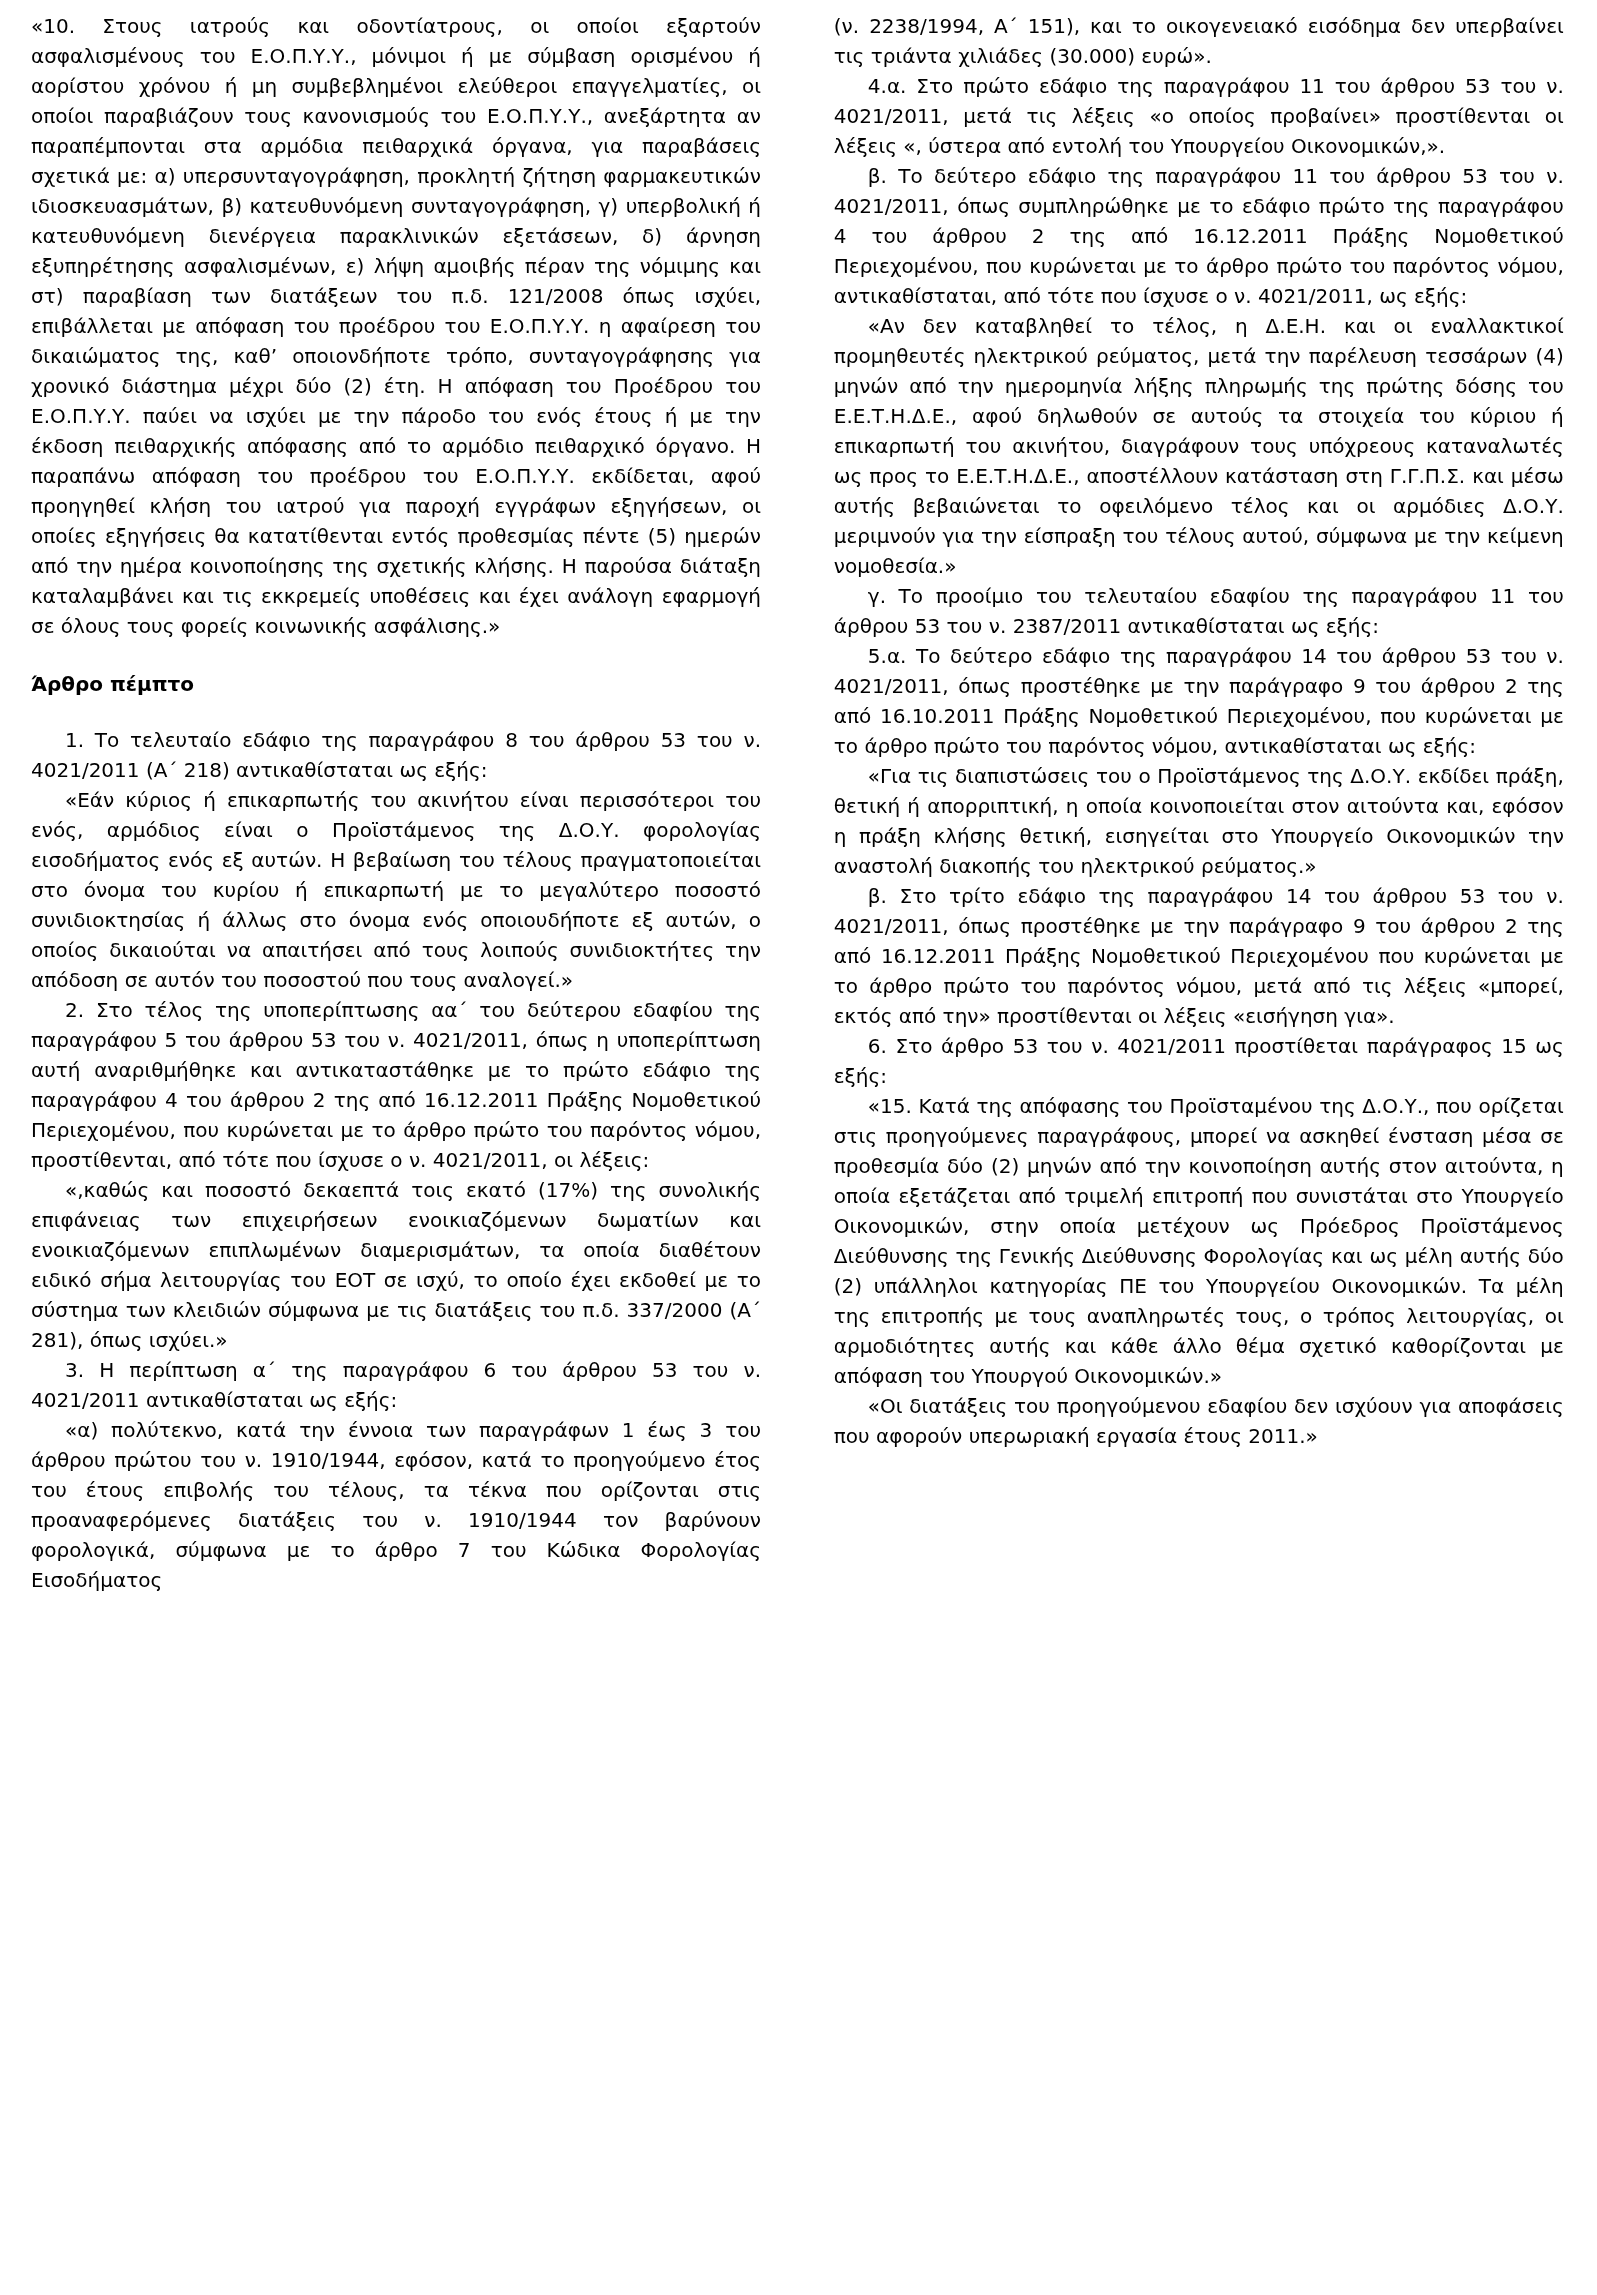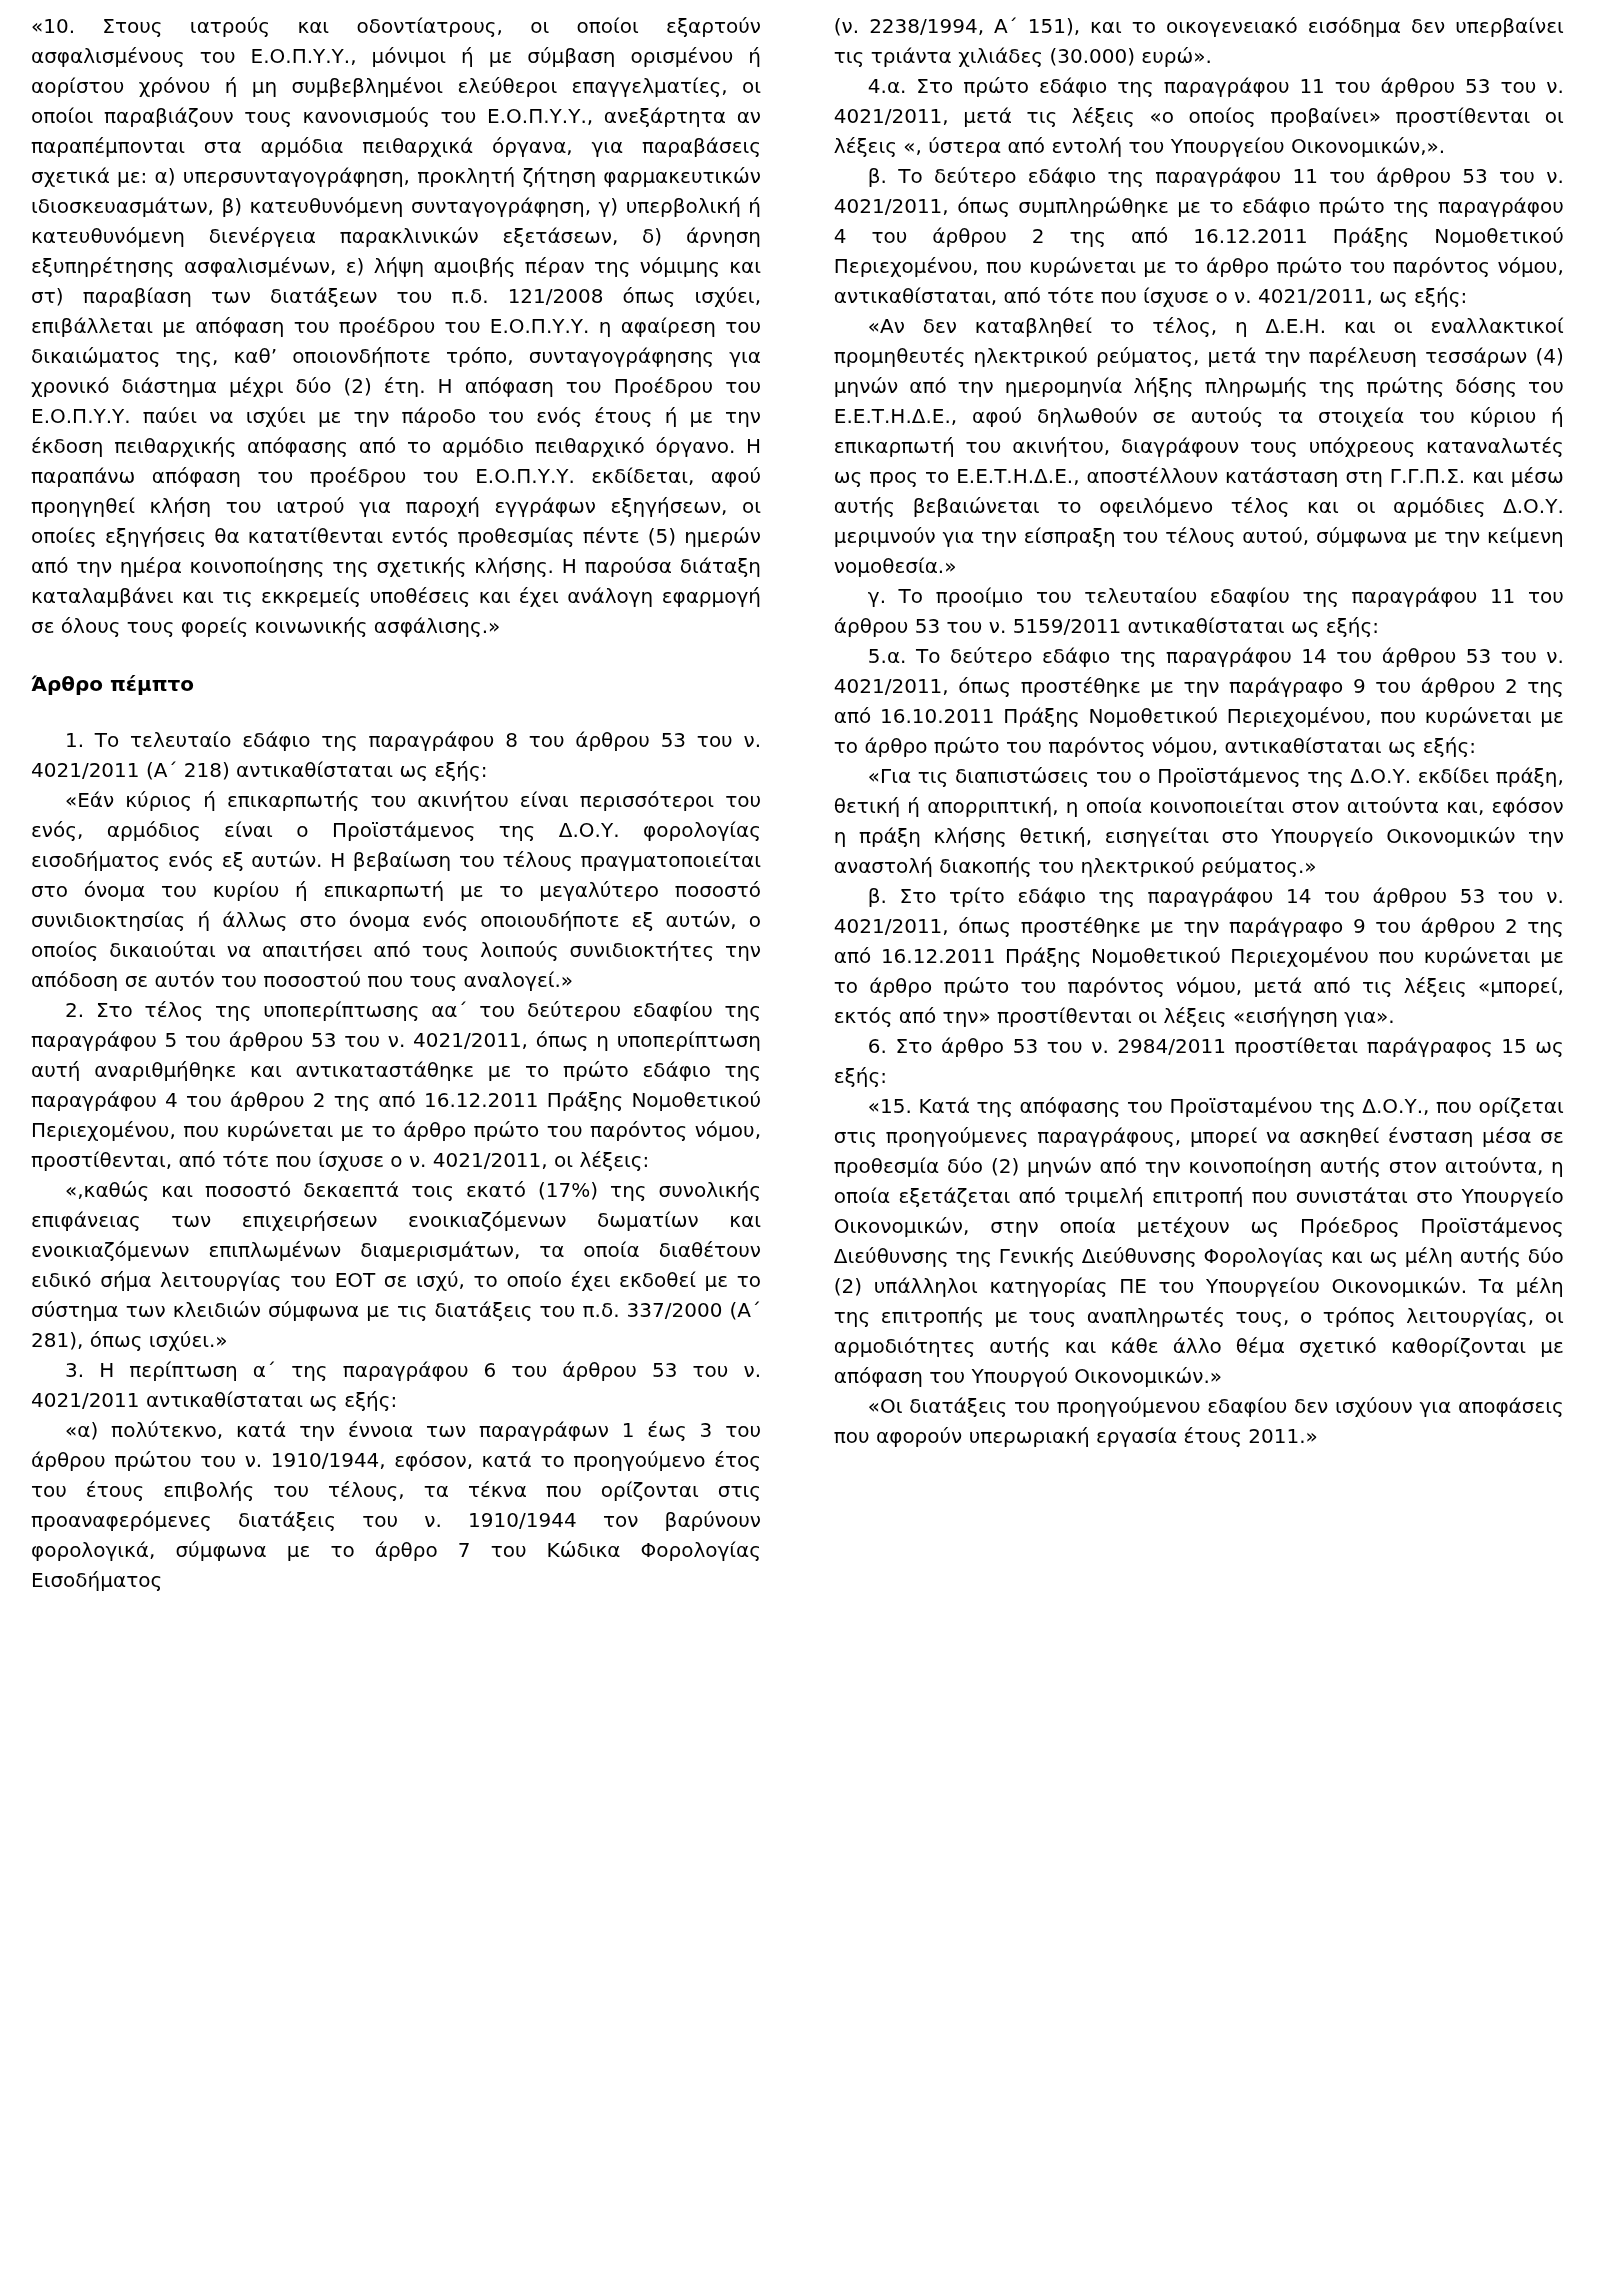--- a/index.html
+++ b/index.html
@@ -83,24 +83,24 @@
       <p class="indent">«α) πολύτεκνο, κατά την έννοια των παραγράφων 1 έως 3 του άρθρου πρώτου του ν. 1910/1944, εφόσον, κατά το προηγούμενο έτος του έτους επιβολής του τέλους, τα τέκνα που ορίζονται στις προαναφερόμενες διατάξεις του ν. 1910/1944 τον βαρύνουν φορολογικά, σύμφωνα με το άρθρο 7 του Κώδικα Φορολογίας Εισοδήματος</p>
     </div>
 
     <div class="col-divider"></div>
 
     <div class="col">
       <p class="noindent">(ν. 2238/1994, Α΄ 151), και το οικογενειακό εισόδημα δεν υπερβαίνει τις τριάντα χιλιάδες (30.000) ευρώ».</p>
       <p class="indent">4.α. Στο πρώτο εδάφιο της παραγράφου 11 του άρθρου 53 του ν. 4021/2011, μετά τις λέξεις «ο οποίος προβαίνει» προστίθενται οι λέξεις «, ύστερα από εντολή του Υπουργείου Οικονομικών,».</p>
       <p class="indent">β. Το δεύτερο εδάφιο της παραγράφου 11 του άρθρου 53 του ν. 4021/2011, όπως συμπληρώθηκε με το εδάφιο πρώτο της παραγράφου 4 του άρθρου 2 της από 16.12.2011 Πράξης Νομοθετικού Περιεχομένου, που κυρώνεται με το άρθρο πρώτο του παρόντος νόμου, αντικαθίσταται, από τότε που ίσχυσε ο ν. 4021/2011, ως εξής:</p>
       <p class="indent">«Αν δεν καταβληθεί το τέλος, η Δ.Ε.Η. και οι εναλλακτικοί προμηθευτές ηλεκτρικού ρεύματος, μετά την παρέλευση τεσσάρων (4) μηνών από την ημερομηνία λήξης πληρωμής της πρώτης δόσης του Ε.Ε.Τ.Η.Δ.Ε., αφού δηλωθούν σε αυτούς τα στοιχεία του κύριου ή επικαρπωτή του ακινήτου, διαγράφουν τους υπόχρεους καταναλωτές ως προς το Ε.Ε.Τ.Η.Δ.Ε., αποστέλλουν κατάσταση στη Γ.Γ.Π.Σ. και μέσω αυτής βεβαιώνεται το οφειλόμενο τέλος και οι αρμόδιες Δ.Ο.Υ.  μεριμνούν για την είσπραξη του τέλους αυτού, σύμφωνα με την κείμενη νομοθεσία.»</p>
-      <p class="indent">γ. Το προοίμιο του τελευταίου εδαφίου της παραγράφου 11 του άρθρου 53 του ν. 5159/2011 αντικαθίσταται ως εξής:</p>
+      <p class="indent">γ. Το προοίμιο του τελευταίου εδαφίου της παραγράφου 11 του άρθρου 53 του ν. 2387/2011 αντικαθίσταται ως εξής:</p>
       <p class="indent">5.α. Το δεύτερο εδάφιο της παραγράφου 14 του άρθρου 53 του ν. 4021/2011, όπως προστέθηκε με την παράγραφο 9 του άρθρου 2 της από 16.10.2011 Πράξης Νομοθετικού Περιεχομένου, που κυρώνεται με το άρθρο πρώτο του παρόντος νόμου, αντικαθίσταται ως εξής:</p>
       <p class="indent">«Για τις διαπιστώσεις του ο Προϊστάμενος της Δ.Ο.Υ. εκδίδει πράξη, θετική ή απορριπτική, η οποία κοινοποιείται στον αιτούντα και, εφόσον η πράξη κλήσης θετική, εισηγείται στο Υπουργείο Οικονομικών την αναστολή διακοπής του ηλεκτρικού ρεύματος.»</p>
       <p class="indent">β. Στο τρίτο εδάφιο της παραγράφου 14 του άρθρου 53 του ν. 4021/2011, όπως προστέθηκε με την παράγραφο 9 του άρθρου 2 της από 16.12.2011 Πράξης Νομοθετικού Περιεχομένου που κυρώνεται με το άρθρο πρώτο του παρόντος νόμου, μετά από τις λέξεις «μπορεί, εκτός από την» προστίθενται οι λέξεις «εισήγηση για».</p>
-      <p class="indent">6. Στο άρθρο 53 του ν. 2984/2011 προστίθεται παράγραφος 15 ως εξής:</p>
+      <p class="indent">6. Στο άρθρο 53 του ν. 4021/2011 προστίθεται παράγραφος 15 ως εξής:</p>
       <p class="indent">«15. Κατά της απόφασης του Προϊσταμένου της Δ.Ο.Υ., που ορίζεται στις προηγούμενες παραγράφους, μπορεί να ασκηθεί ένσταση μέσα σε προθεσμία δύο (2) μηνών από την κοινοποίηση αυτής στον αιτούντα, η οποία εξετάζεται από τριμελή επιτροπή που συνιστάται στο Υπουργείο Οικονομικών, στην οποία μετέχουν ως Πρόεδρος Προϊστάμενος Διεύθυνσης της Γενικής Διεύθυνσης Φορολογίας και ως μέλη αυτής δύο (2) υπάλληλοι κατηγορίας ΠΕ του Υπουργείου Οικονομικών. Τα μέλη της επιτροπής με τους αναπληρωτές τους, ο τρόπος λειτουργίας, οι αρμοδιότητες αυτής και κάθε άλλο θέμα σχετικό καθορίζονται με απόφαση του Υπουργού Οικονομικών.»</p>
       <p class="indent">«Οι διατάξεις του προηγούμενου εδαφίου δεν ισχύουν για αποφάσεις που αφορούν υπερωριακή εργασία έτους 2011.»</p>
     </div>
 
   </div>
 </div>
 
 
 </body></html>

